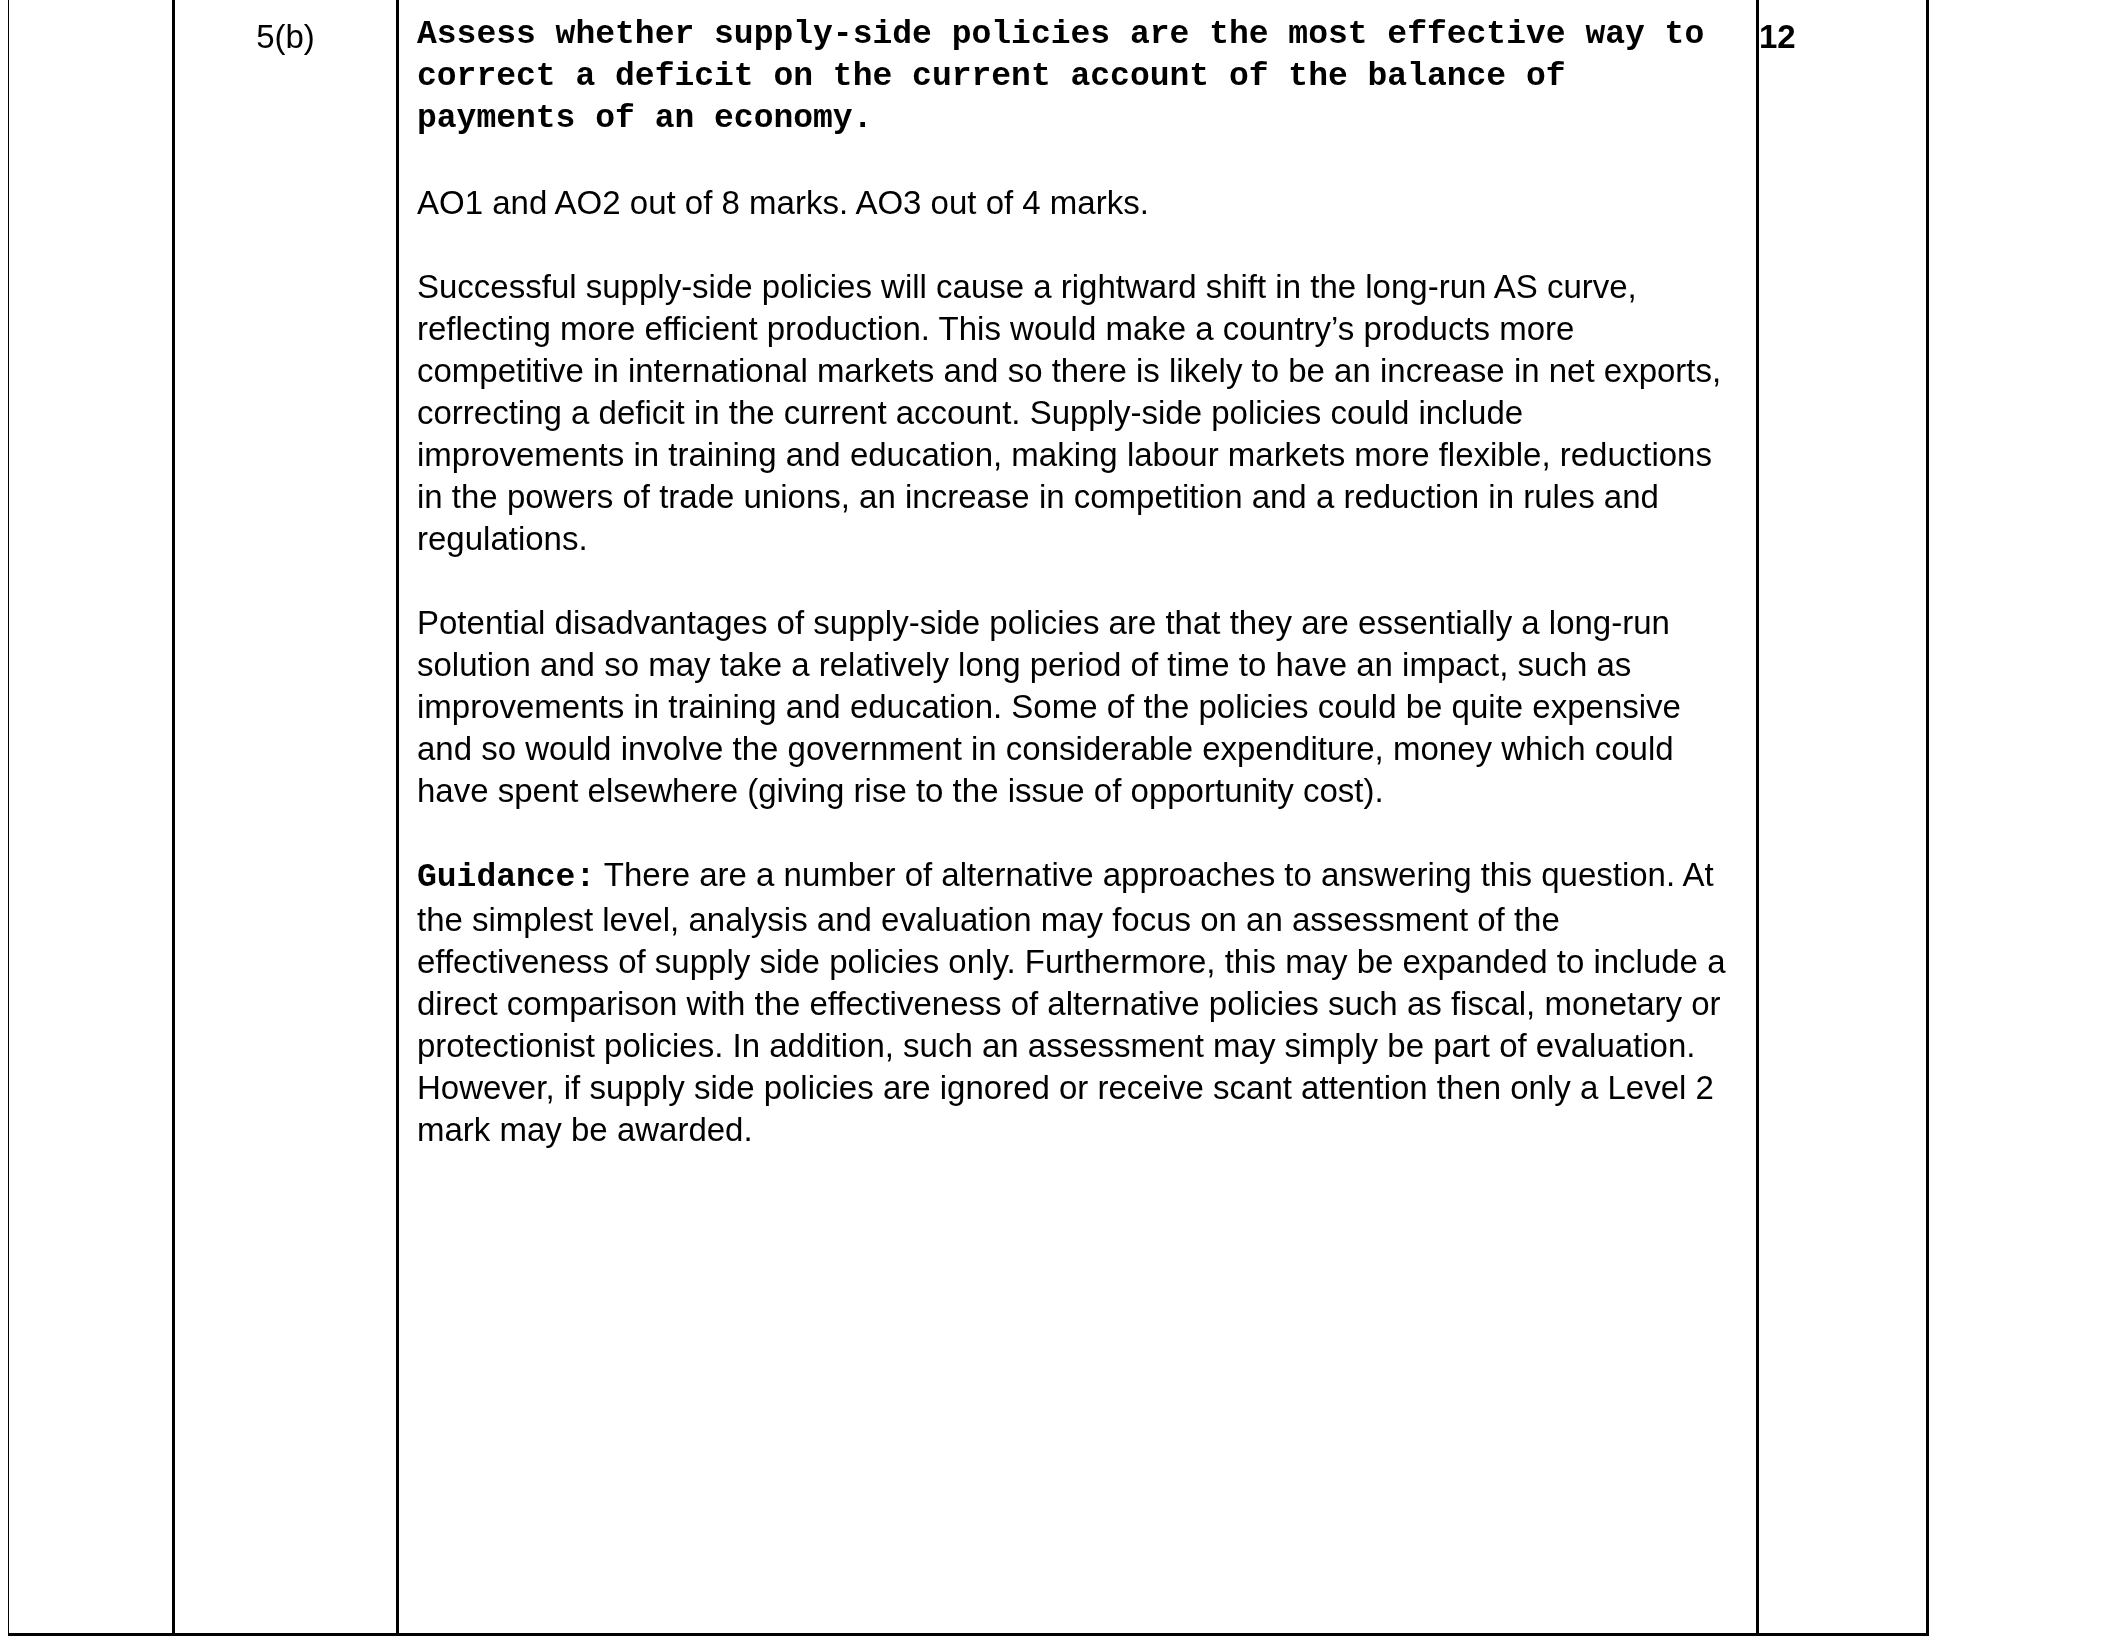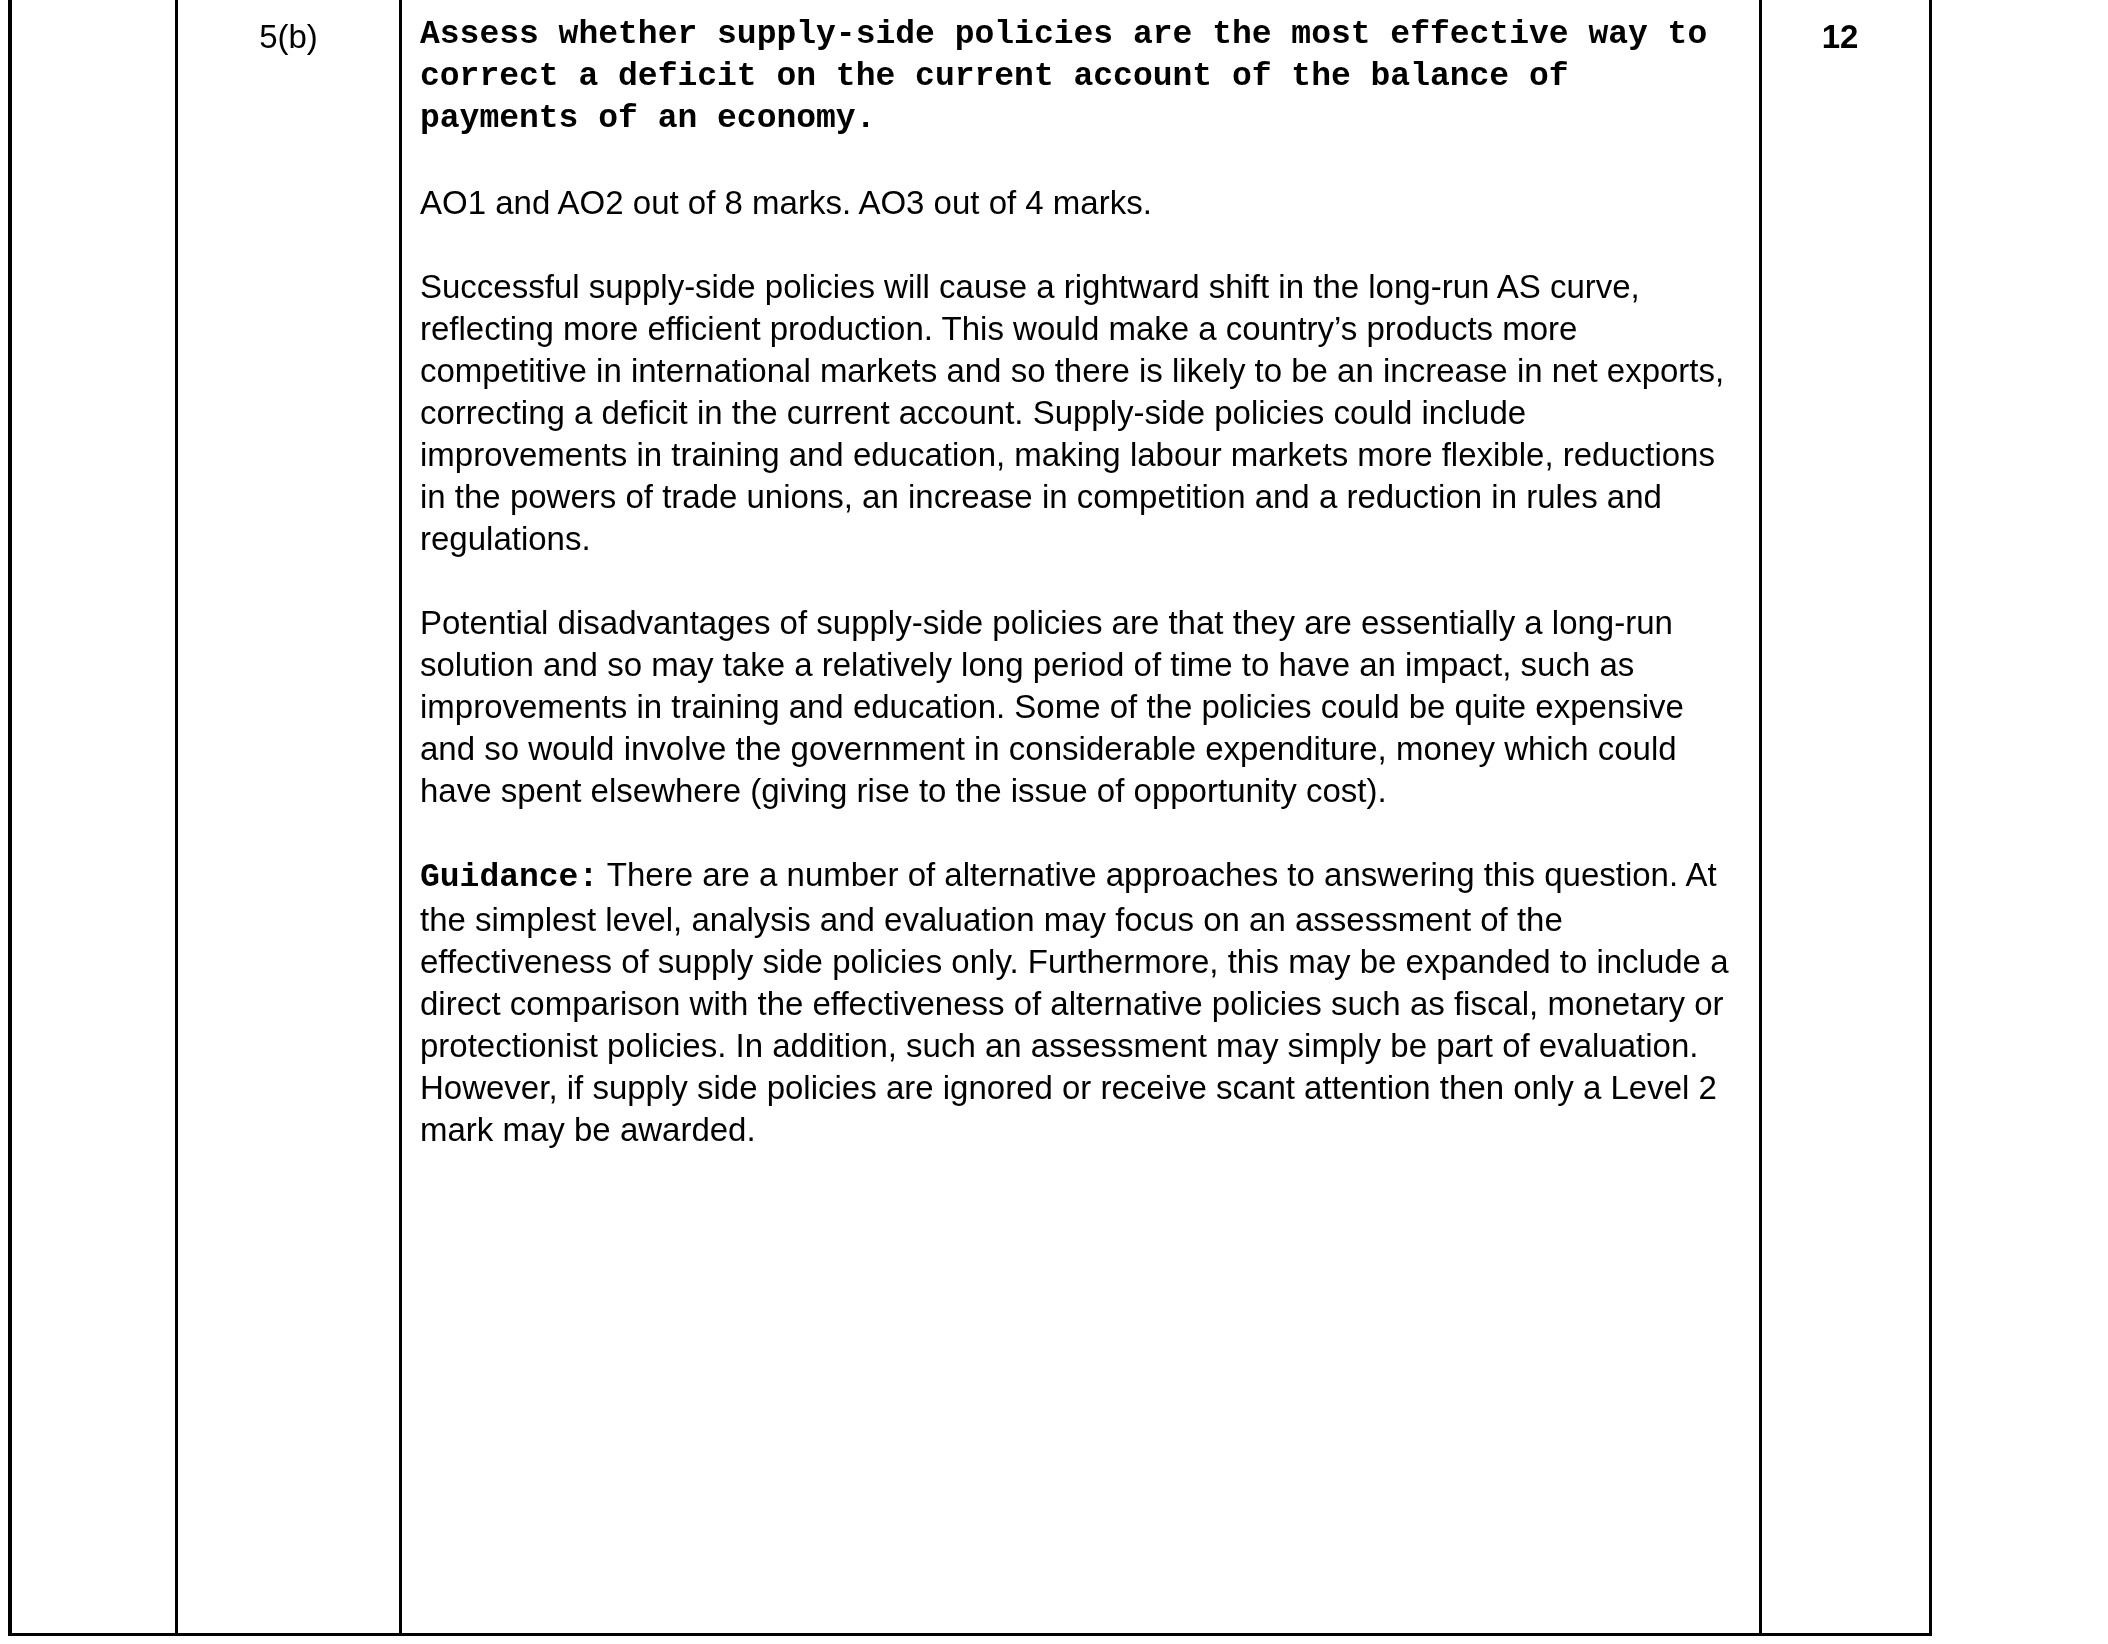--- a/index.html
+++ b/index.html
@@ -14,21 +14,21 @@
     height: 1644px;
     background: #ffffff;
     overflow: hidden;
   }
   .mark-table {
     position: absolute;
     left: 8px;
     top: 0;
     height: 1633px;
     display: flex;
-    border-left: 4px solid #000000;
+    border-left: 1px solid #000000;
     border-bottom: 3px solid #000;
     box-sizing: content-box;
   }
   .col {
     box-sizing: border-box;
     border-right: 3px solid #000;
     height: 100%;
   }
   .col-spacer-left  { width: 166px; }
   .col-question     { width: 224px; }
@@ -36,21 +36,21 @@
   .col-marks        { width: 170px; }
 
   .question-number {
     text-align: center;
     padding-top: 16px;
     font-size: 33px;
     line-height: 42px;
     color: #000;
   }
   .marks-value {
-    text-align: center;
+    text-align: left;
     padding-top: 16px;
     padding-right: 11px;
     font-size: 33px;
     line-height: 42px;
     font-weight: bold;
     color: #000;
   }
   .answer-inner {
     padding: 14px 26px 0 18px;
     font-size: 33px;

